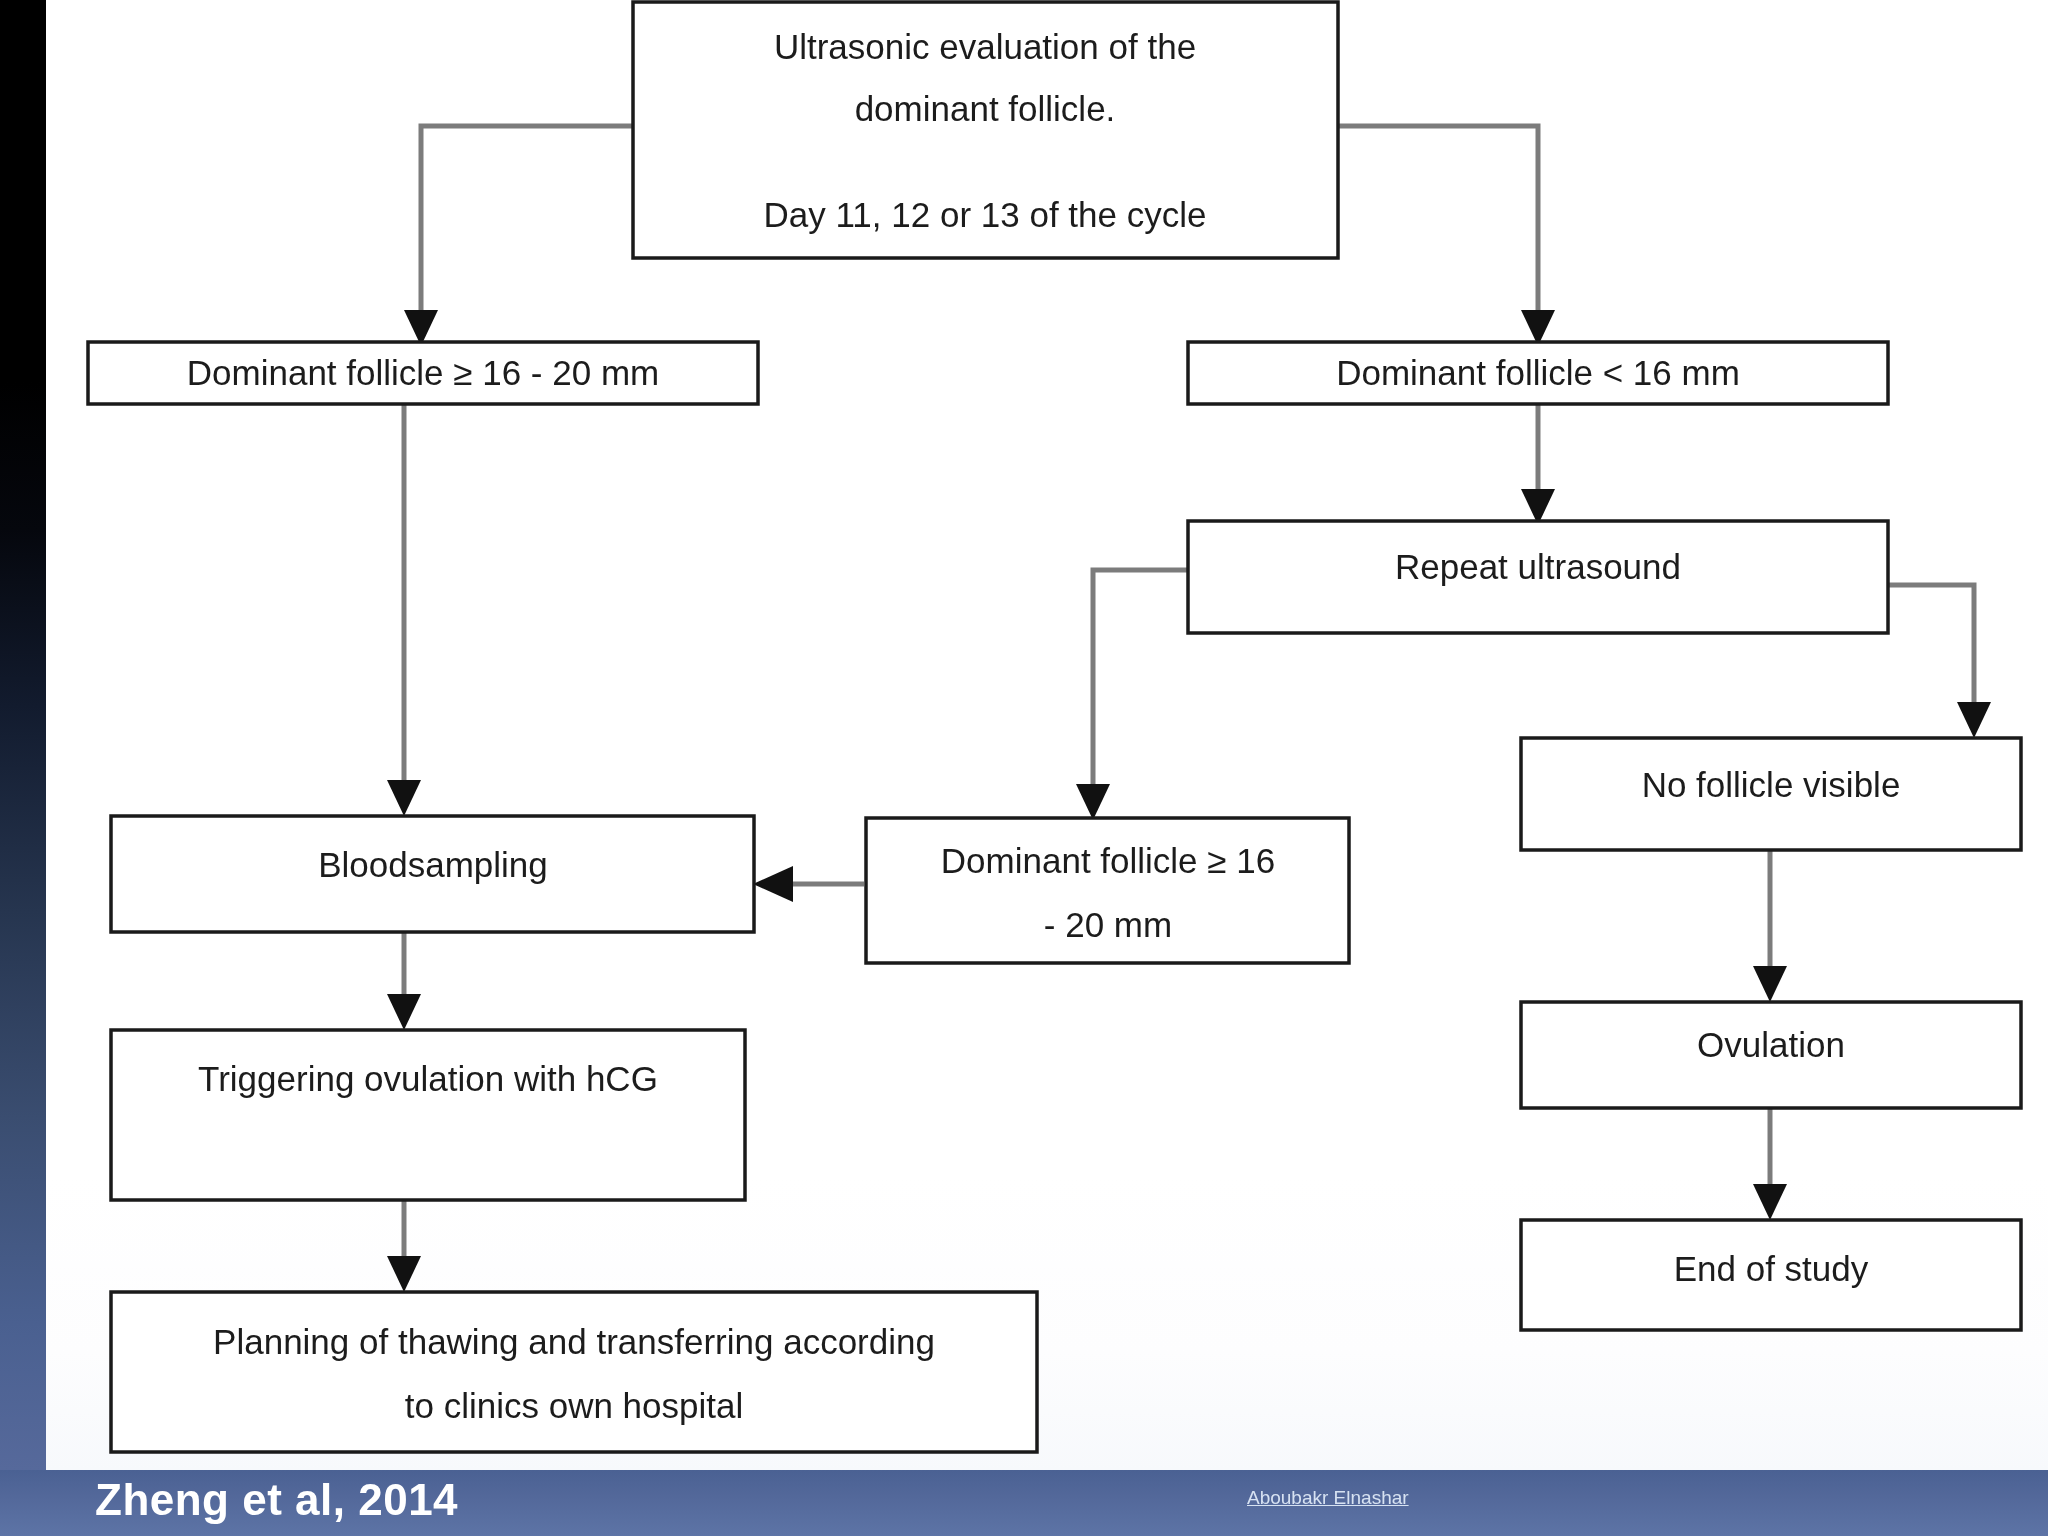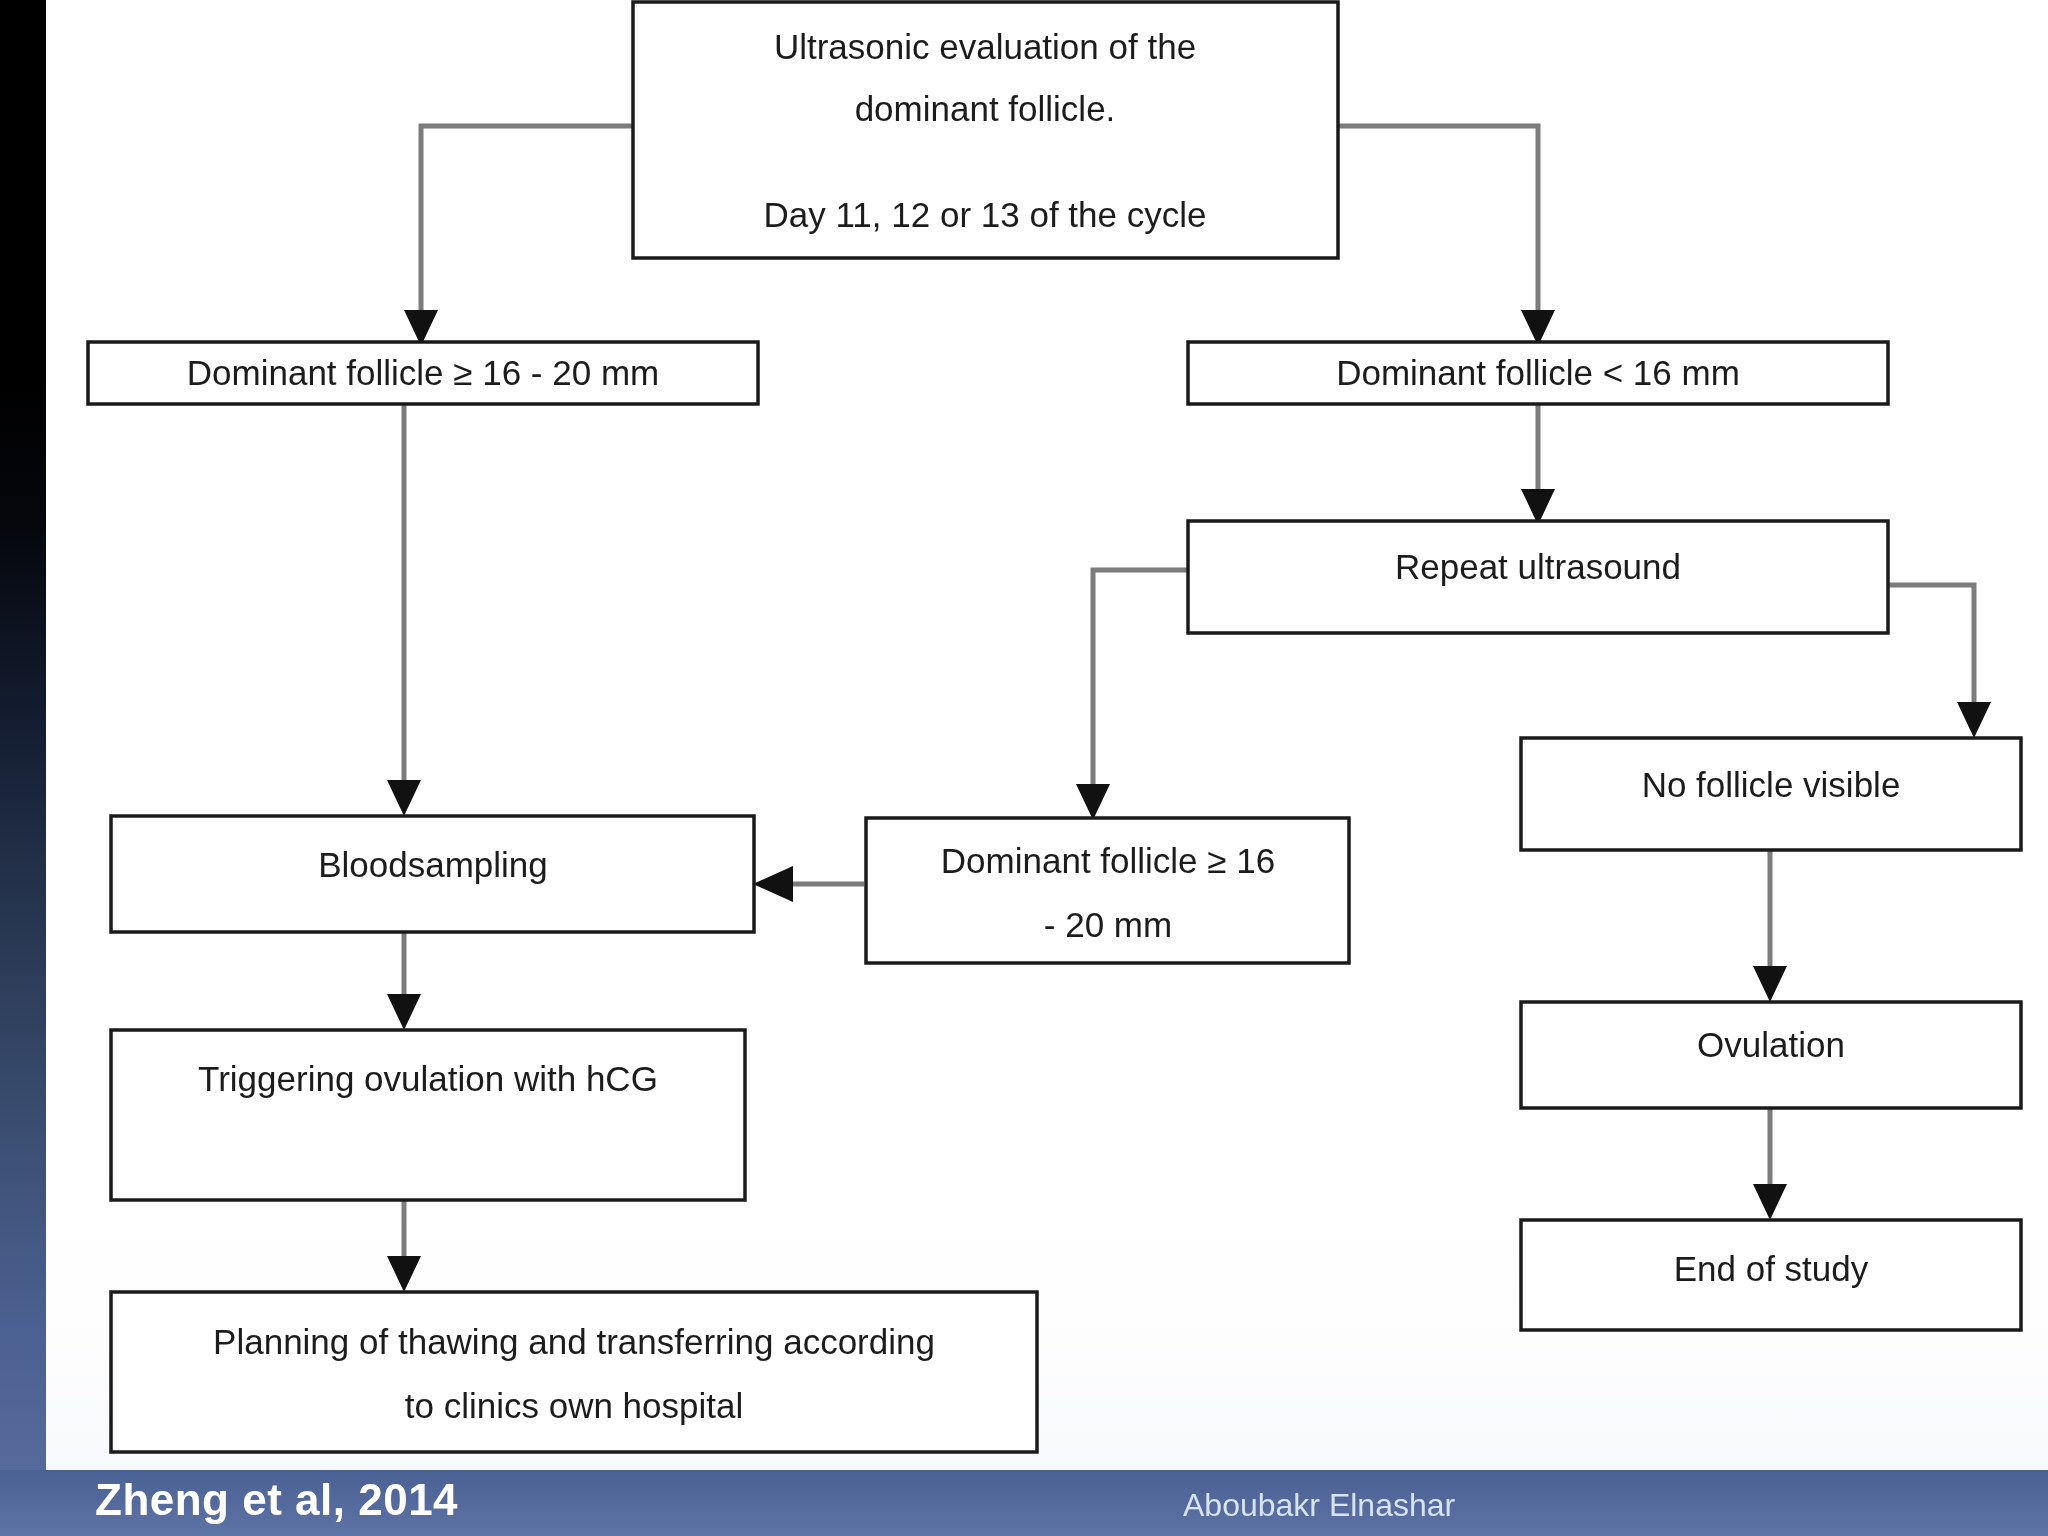--- a/index.html
+++ b/index.html
@@ -70,25 +70,26 @@
     left: 95px;
     top: 5px;
     font-size: 44px;
     font-weight: bold;
     color: #ffffff;
     letter-spacing: 0.5px;
     white-space: nowrap;
   }
   #footer-author {
     position: absolute;
-    left: 1183px;
+    left: 1247px;
     top: 17px;
-    font-size: 32px;
+    font-size: 19px;
     color: #d7e2f2;
     white-space: nowrap;
+    text-decoration: underline;
   }
 
   
   #diagram {
     position: absolute;
     left: 0;
     top: 0;
     width: 2048px;
     height: 1470px;
   }

